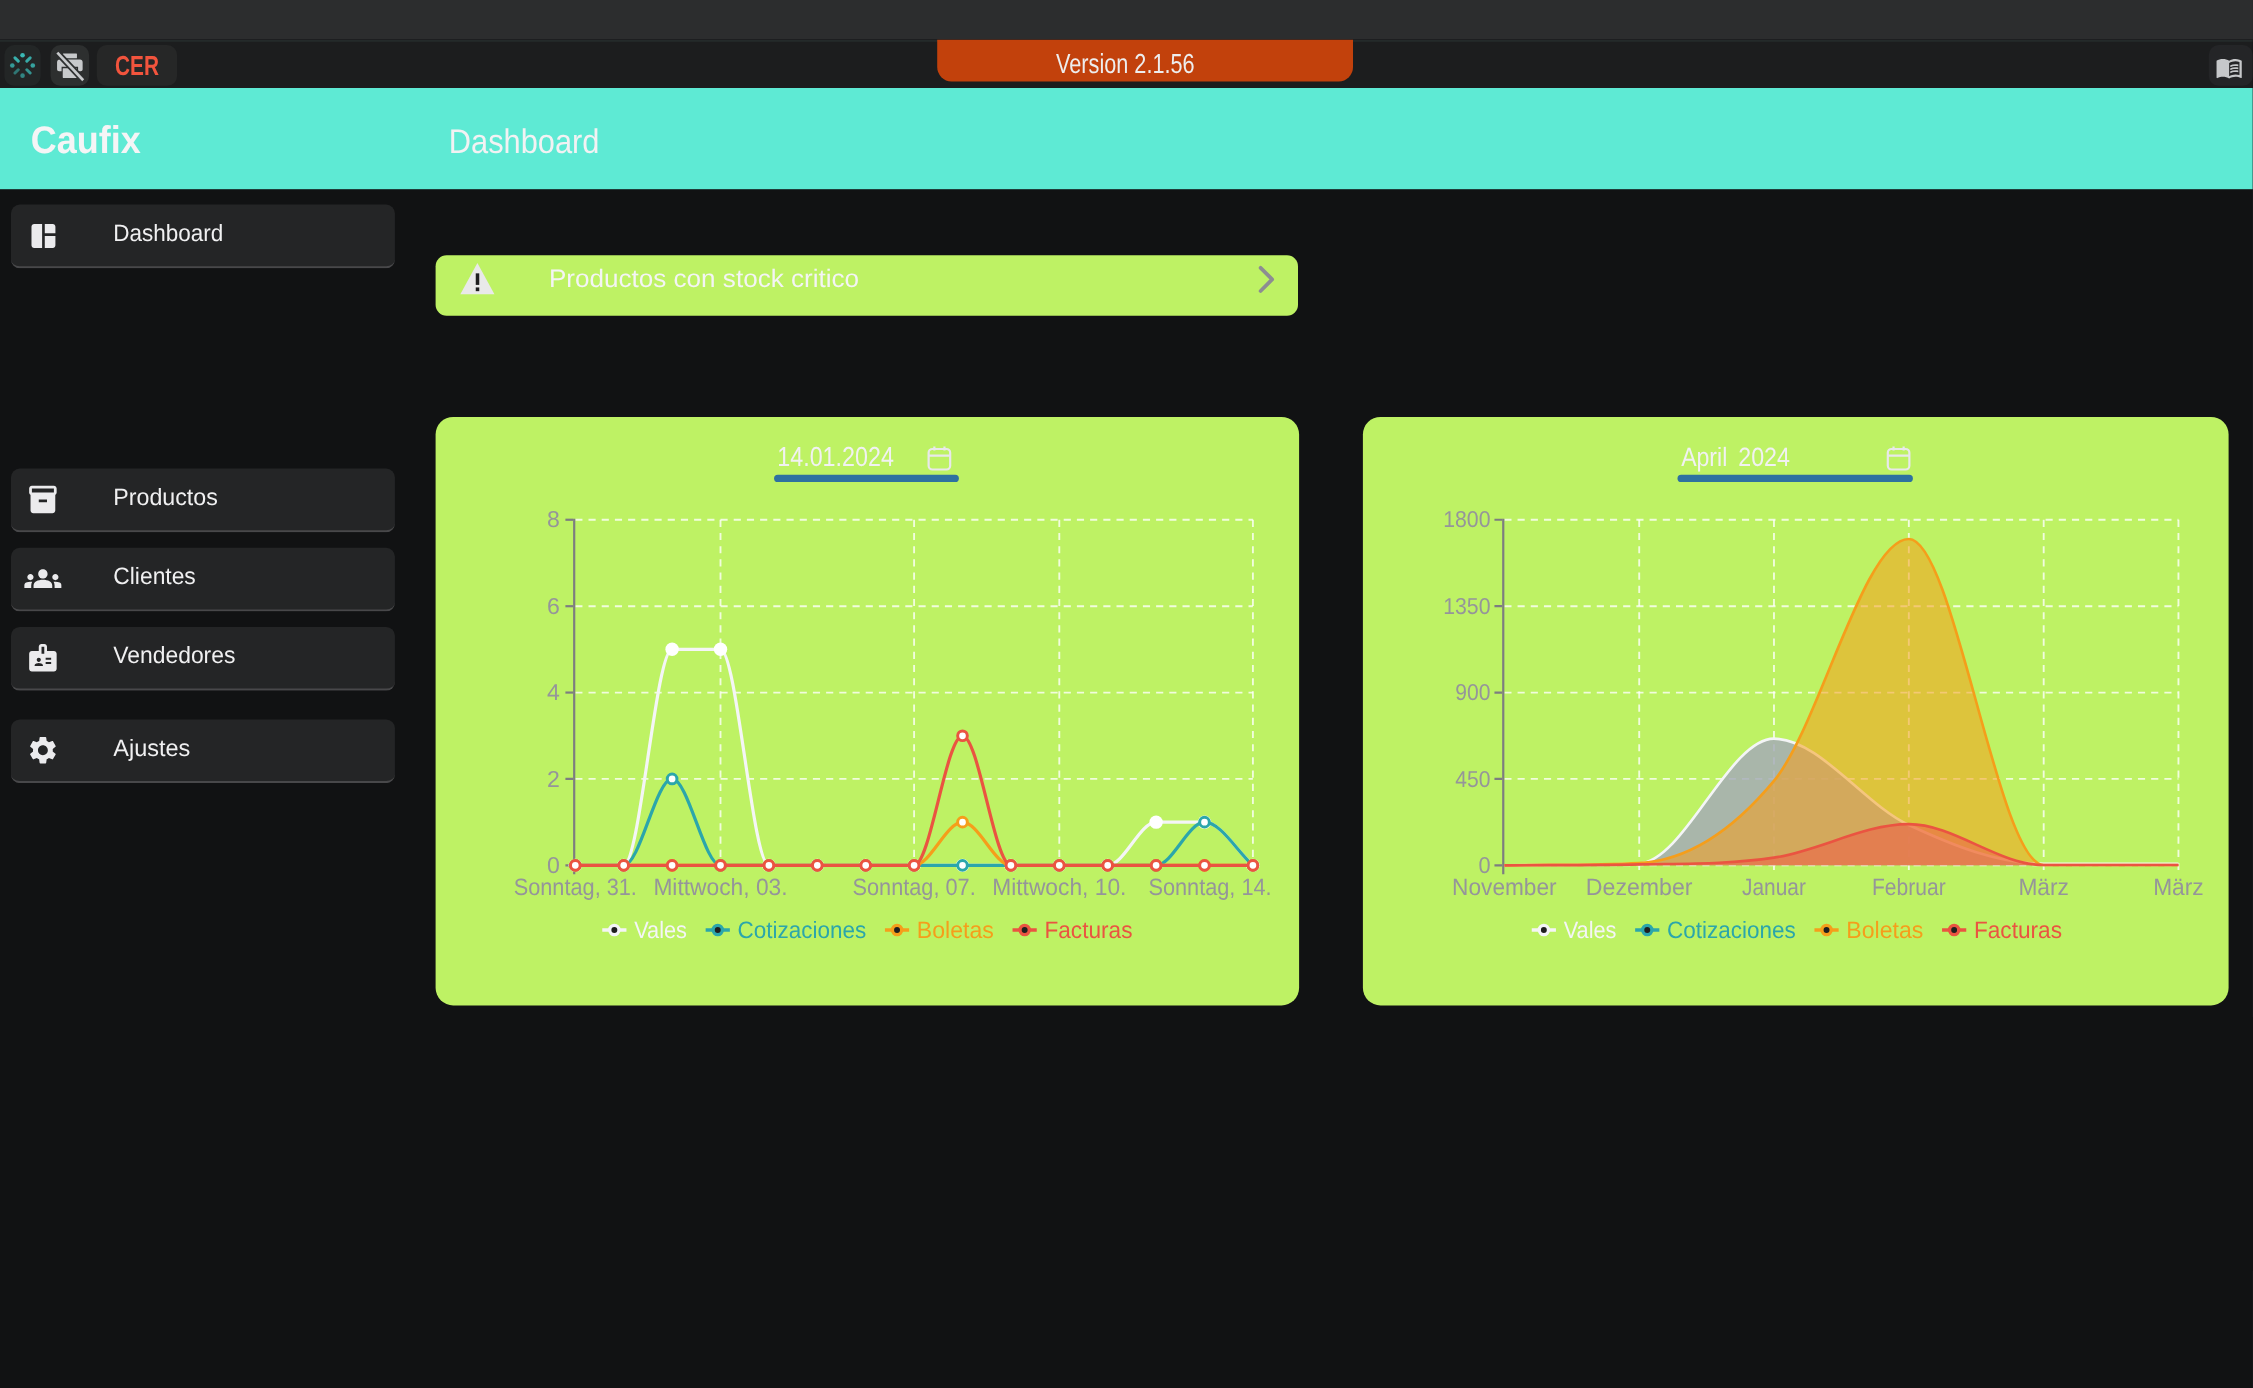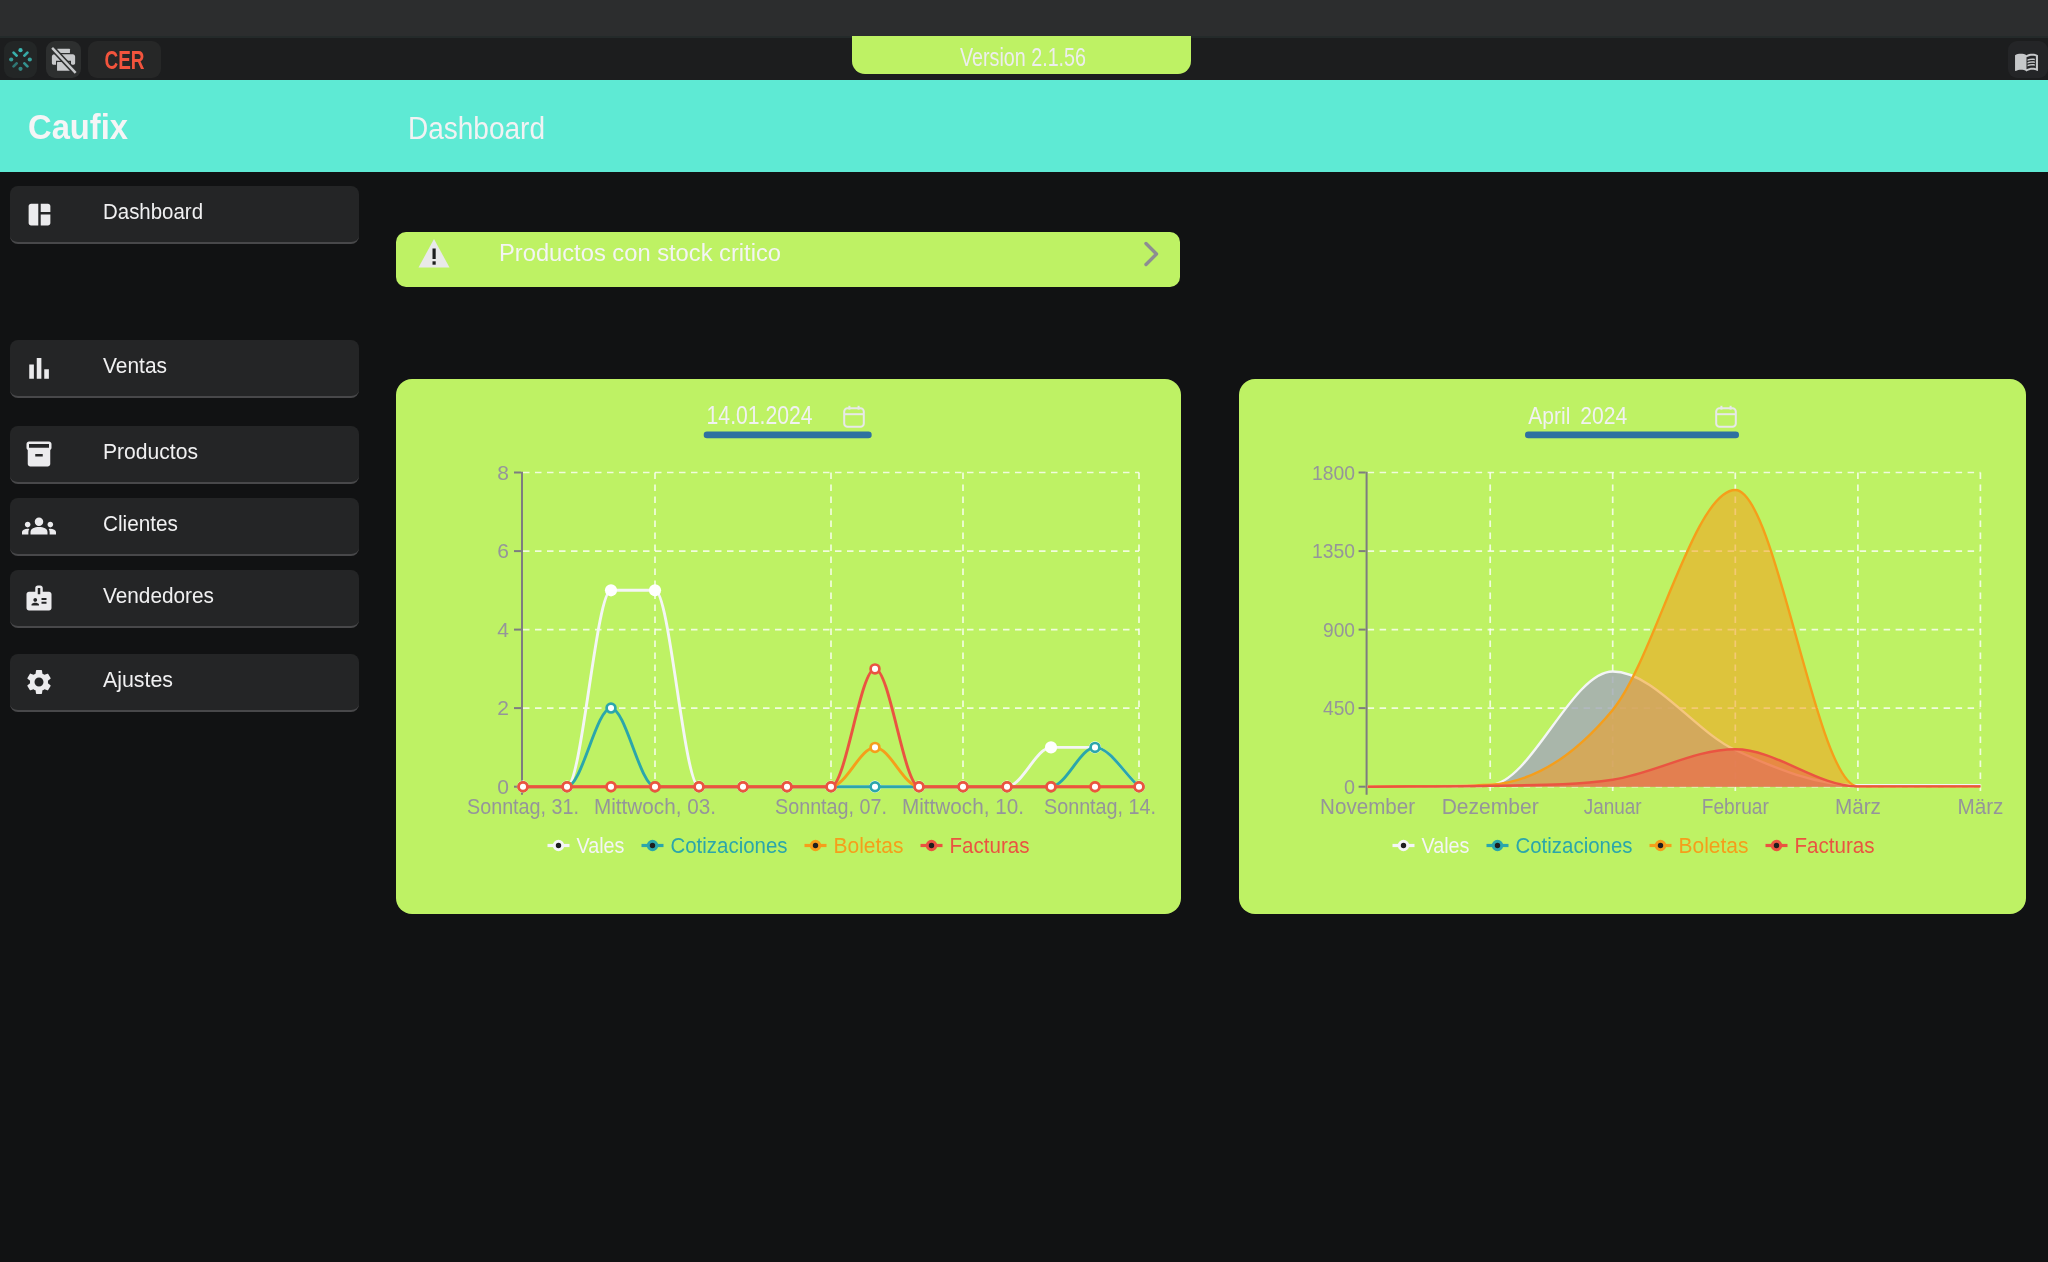--- a/index.html
+++ b/index.html
@@ -41,21 +41,21 @@
 </g>
 <line x1="3" y1="2.4" x2="21.2" y2="21.8" stroke="#2d2f2f" stroke-width="4.4"></line>
 <line x1="3.2" y1="2.6" x2="21.4" y2="22" stroke="#c7c9cb" stroke-width="1.9"></line>
 </svg>
       </div>
     <div class="chip" style="left:88px;width:73px;background:#262727;">
       <svg width="73" height="37">
           <text x="36.5" y="27.5" text-anchor="middle" font-size="25" font-weight="bold" fill="#f2543d" textLength="40" lengthAdjust="spacingAndGlyphs">CER</text>
         </svg>
     </div>
-    <div style="position:absolute;left:852px;top:0;width:339px;height:38px;background:#bef264;border-radius:0 0 13px 13px;">
+    <div style="position:absolute;left:852px;top:0;width:378px;height:38px;background:#c2410c;border-radius:0 0 13px 13px;">
       <svg width="342" height="38">
           <text x="171" y="30" text-anchor="middle" font-size="25" fill="#ededee" textLength="126" lengthAdjust="spacingAndGlyphs">Version 2.1.56</text>
         </svg>
     </div>
     <div class="chip" style="left:2008px;width:40px;background:#242527;"></div>
     <div style="position:absolute;left:2014px;top:13px;"><svg width="25" height="25" viewBox="0 0 24 24" fill="#c6c8ca">
           <path d="M21 5c-1.11-.35-2.33-.5-3.5-.5-1.95 0-4.05.4-5.5 1.5-1.45-1.1-3.55-1.5-5.5-1.5S2.45 4.9 1 6v14.65c0 .25.25.5.5.5.1 0 .15-.05.25-.05C3.1 20.45 5.05 20 6.5 20c1.95 0 4.05.4 5.5 1.5 1.35-.85 3.8-1.5 5.5-1.5 1.65 0 3.35.3 4.75 1.05.1.05.15.05.25.05.25 0 .5-.25.5-.5V6c-.6-.45-1.25-.75-2-1zm0 13.5c-1.1-.35-2.3-.5-3.5-.5-1.7 0-4.15.65-5.5 1.5V8c1.35-.85 3.8-1.5 5.5-1.5 1.2 0 2.4.15 3.5.5v11.5z"></path>
           <path d="M17.5 10.5c.88 0 1.73.09 2.5.26V9.24c-.79-.15-1.64-.24-2.5-.24-1.7 0-3.24.29-4.5.83v1.66c1.13-.64 2.7-.99 4.5-.99zM13 12.49v1.66c1.13-.64 2.7-.99 4.5-.99.88 0 1.73.09 2.5.26v-1.52c-.79-.15-1.64-.24-2.5-.24-1.7 0-3.24.3-4.5.83zm4.5 1.84c-1.7 0-3.24.29-4.5.83v1.66c1.13-.64 2.7-.99 4.5-.99.88 0 1.73.09 2.5.26v-1.52c-.79-.16-1.64-.24-2.5-.24z"></path>
         </svg></div>
   </div>
@@ -66,30 +66,20 @@
     </svg>
   </div>
   <div class="sbtn" style="top:150px">
       <span class="sicon">
         <svg width="29" height="29" viewBox="0 0 24 24" fill="#ebebed">
           <path d="M11 21H5c-1.1 0-2-.9-2-2V5c0-1.1.9-2 2-2h6v18zm2 0h6c1.1 0 2-.9 2-2v-7h-8v9zm8-11V5c0-1.1-.9-2-2-2h-6v7h8z"></path>
         </svg>
       </span>
       <svg class="stext" width="260" height="30" viewBox="0 0 260 30">
         <text x="0" y="22" font-size="21.5" fill="#f0f0f1" textLength="100" lengthAdjust="spacingAndGlyphs">Dashboard</text>
-      </svg>
-    </div>
-<div class="sbtn" style="top:304px">
-      <span class="sicon">
-        <svg width="30" height="30" viewBox="0 0 24 24" fill="#ebebed">
-          <path d="M4.2 9.2h3.7v11.3H4.2zM10.2 4h3.7v16.5h-3.7zM16.2 13h3.7v7.5h-3.7z"></path>
-        </svg>
-      </span>
-      <svg class="stext" width="260" height="30" viewBox="0 0 260 30">
-        <text x="0" y="22" font-size="21.5" fill="#f0f0f1" textLength="64" lengthAdjust="spacingAndGlyphs">Ventas</text>
       </svg>
     </div>
 <div class="sbtn" style="top:390px">
       <span class="sicon">
         <svg width="30" height="30" viewBox="0 0 24 24" fill="#ebebed">
           <path d="M20 2H4c-1 0-2 .9-2 2v3.01c0 .72.43 1.34 1 1.69V20c0 1.1 1.1 2 2 2h14c.9 0 2-.9 2-2V8.7c.57-.35 1-.97 1-1.69V4c0-1.1-1-2-2-2zm-5 12H9v-2h6v2zm5-7H4V4h16v3z"></path>
         </svg>
       </span>
       <svg class="stext" width="260" height="30" viewBox="0 0 260 30">
         <text x="0" y="22" font-size="21.5" fill="#f0f0f1" textLength="95" lengthAdjust="spacingAndGlyphs">Productos</text>

